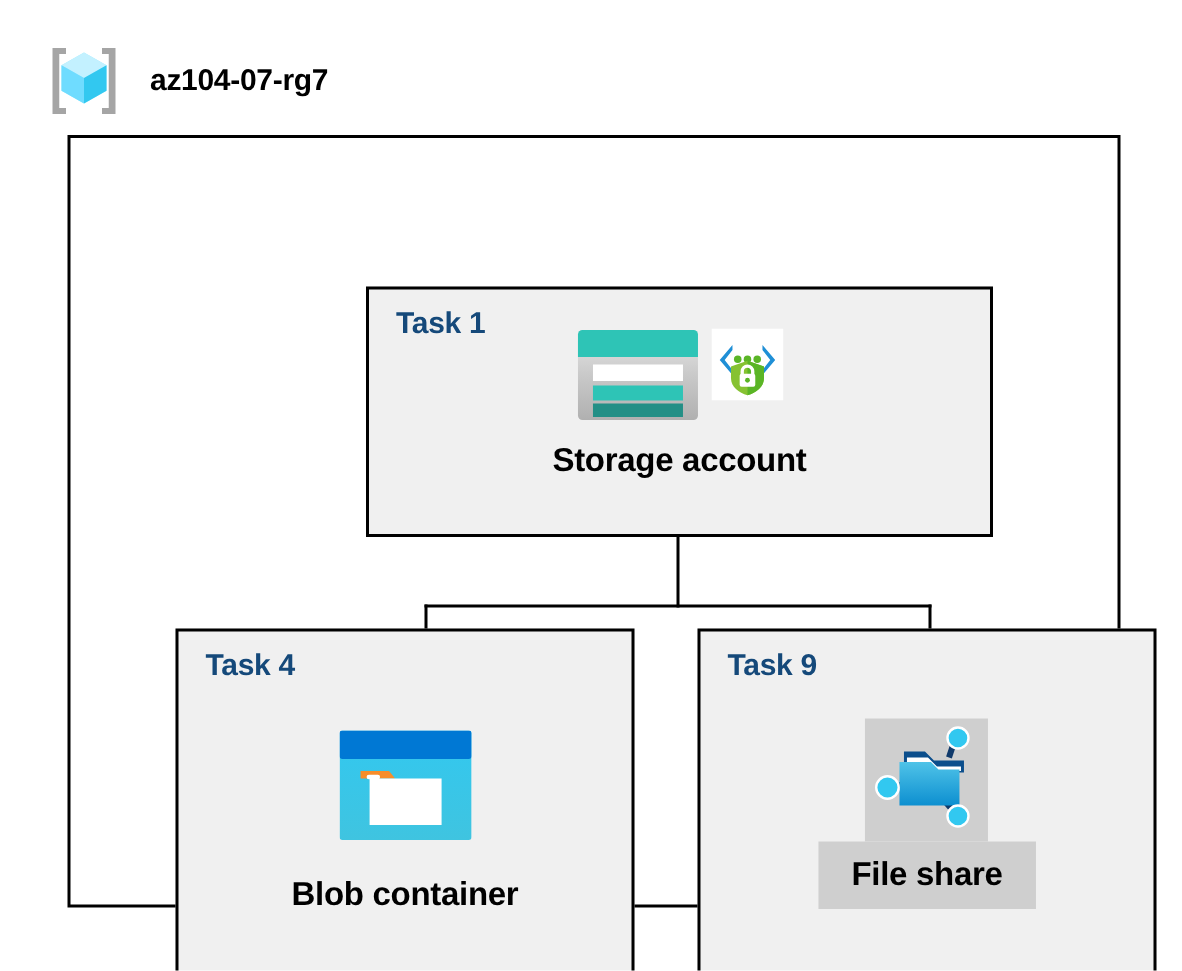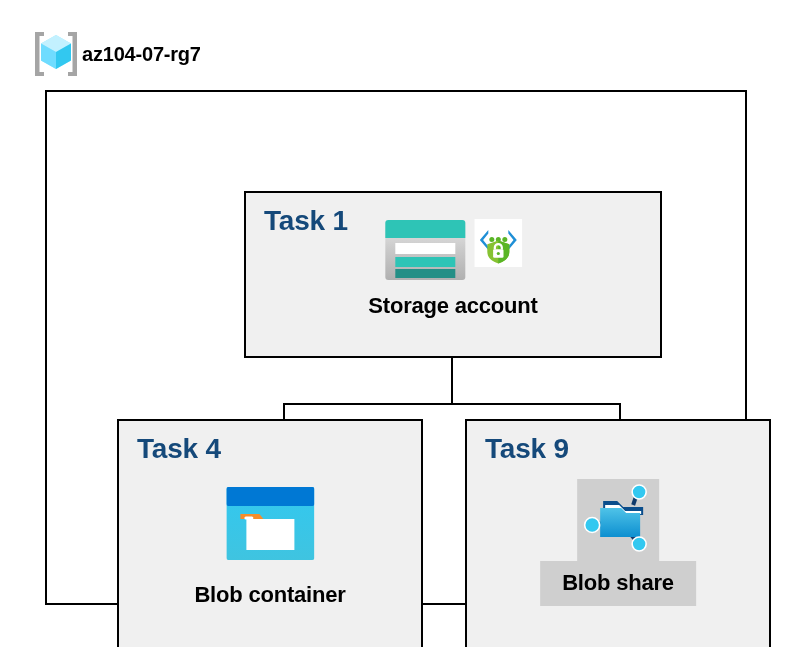--- a/index.html
+++ b/index.html
@@ -20,21 +20,21 @@
     background: #ffffff;
   }
 
   
   #rg-header {
     position: absolute;
     left: 30px;
     top: 28px;
     display: flex;
     align-items: center;
-    gap: 0;
+    gap: 18px;
   }
   #rg-icon {
     width: 52px;
     height: 52px;
     display: block;
   }
   #rg-title {
     font-size: 20px;
     font-weight: bold;
     color: #000000;
@@ -62,21 +62,21 @@
     box-sizing: border-box;
   }
   #task1-box { left: 197px; top: 99px; width: 418px; height: 167px; }
   #task2-box { left: 70px;  top: 327px; width: 306px; height: 246px; }
   #task3-box { left: 418px; top: 327px; width: 306px; height: 246px; }
 
   .task-label {
     position: absolute;
     left: 18px;
     top: 12px;
-    font-size: 28px;
+    font-size: 20px;
     font-weight: bold;
     color: #15497a;
     letter-spacing: -0.2px;
     white-space: nowrap;
   }
 
   
   .node {
     position: absolute;
     display: flex;
@@ -262,19 +262,19 @@
 
               <path d="M19 27 H40 L45 32 H59 V56 H19 Z" fill="url(#gFolder)"></path>
 
               <circle cx="11" cy="44" r="7.5" fill="#32c8f0" stroke="#ffffff" stroke-width="1.6"></circle>
               <circle cx="58" cy="11" r="7" fill="#32c8f0" stroke="#ffffff" stroke-width="1.6"></circle>
               <circle cx="58" cy="63" r="7" fill="#32c8f0" stroke="#ffffff" stroke-width="1.6"></circle>
             </svg>
           </span>
         </div>
         <div id="fileshare-caption-hl">
-          <div class="node-caption">Blob share</div>
+          <div class="node-caption">File share</div>
         </div>
       </div>
     </div>
 
   </div>
 </div>
 
 </body></html>

